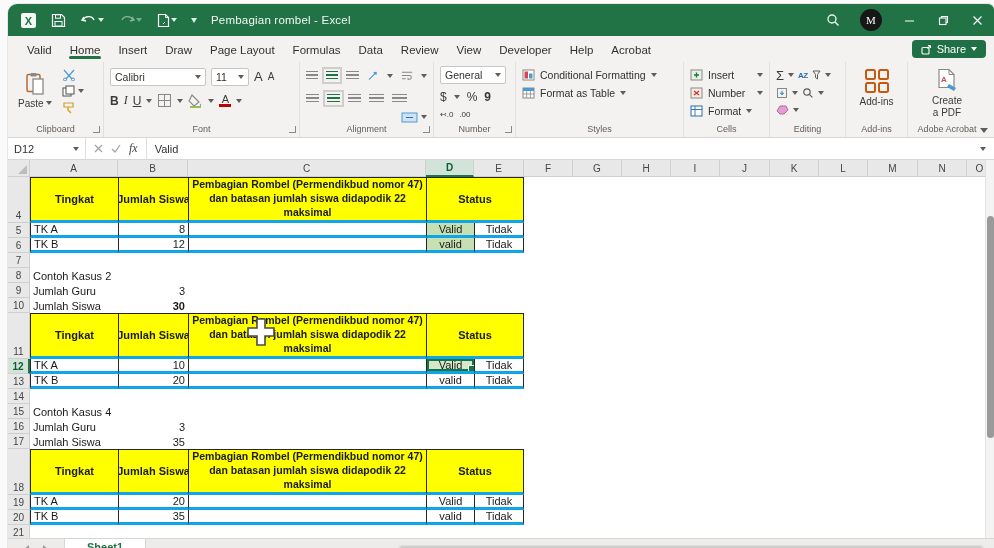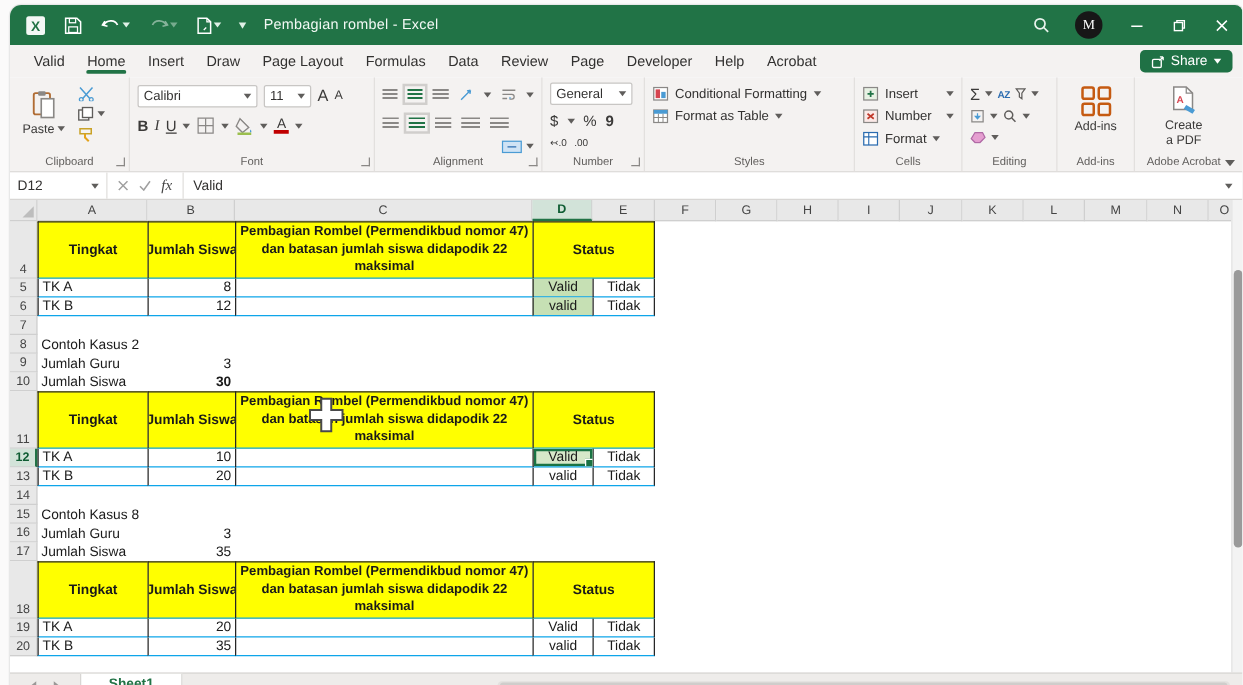--- a/index.html
+++ b/index.html
@@ -62,21 +62,21 @@
   .grow { display:flex; }
   .rh { width:22px; background:#e8e8e8; border-right:1px solid #cfcfcf; border-bottom:1px solid #cfcfcf; font-size:10px; color:#444; display:flex; align-items:flex-end; justify-content:center; padding-bottom:1px; }
   .rh.sel { background:#d2e3d9; border-right:2px solid #217346; color:#0e5c33; font-weight:bold; }
   .cell { font-size:11px; color:#1a1a1a; display:flex; align-items:center; padding:0 3px; overflow:hidden; white-space:nowrap; }
   .cell.c { justify-content:center; }
   .cell.r { justify-content:flex-end; }
   .cell.b { font-weight:bold; }
   .cell.y { background:#ffff00; }
   .cell.g { background:#c6e0b4; }
   .cell.two { font-size:10.5px; line-height:1.32; white-space:pre-line; text-align:center; }
-  .cell.box { border-left:1px solid #262626; border-bottom:1px solid #0ea5e9; }
+  .cell.box { border-left:1px solid #262626; border-bottom:3px solid #0ea5e9; }
   .cell.bt { border-top:1px solid #262626; }
   .cell.br { border-right:1px solid #262626; }
   .cell.spill { overflow:visible; white-space:nowrap; z-index:2; }
   .cell.selcell { box-shadow:inset 0 0 0 2px #1a7343; background:#d6e8c9; position:relative; }
   .cell.selcell::after { content:""; position:absolute; right:-1px; bottom:-1px; width:5px; height:5px; background:#1a7343; border:1px solid #fff; }
 
   
   .vscroll { position:absolute; right:0; top:156px; width:9px; height:378px; background:#f3f3f3; border-left:1px solid #e3e3e3; }
   .vthumb { position:absolute; left:1px; width:7px; top:56px; height:222px; background:#9a9a9a; border-radius:4px; }
   .vup { position:absolute; right:0; top:156px; width:9px; height:17px; background:#f0f0f0; display:flex; align-items:center; justify-content:center; }
@@ -170,21 +170,21 @@
 
   <div class="menubar" id="menubar">
     <div class="mtab">Valid</div>
         <div class="mtab active">Home</div>
         <div class="mtab">Insert</div>
         <div class="mtab">Draw</div>
         <div class="mtab">Page Layout</div>
         <div class="mtab">Formulas</div>
         <div class="mtab">Data</div>
         <div class="mtab">Review</div>
-        <div class="mtab">Page</div>
+        <div class="mtab">View</div>
         <div class="mtab">Developer</div>
         <div class="mtab">Help</div>
         <div class="mtab">Acrobat</div>
         <div class="share-btn">
       <svg width="11" height="11" viewBox="0 0 11 11">
             <rect x="1" y="3.5" width="7" height="6.5" rx="1" fill="none" stroke="#fff" stroke-width="1.1"></rect>
             <path d="M6.5 4.5 L9.5 1.5 M9.5 1.5h-2.6M9.5 1.5v2.6" stroke="#fff" stroke-width="1.1" fill="none"></path>
           </svg>
       <span>Share</span>
       <span class="share-dd"></span>
@@ -661,21 +661,21 @@
           <div class="cell" style="width: 49px; flex: 0 0 auto;"></div>
           <div class="cell" style="width: 50px; flex: 0 0 auto;"></div>
           <div class="cell" style="width: 49px; flex: 0 0 auto;"></div>
           <div class="cell" style="width: 49px; flex: 0 0 auto;"></div>
           <div class="cell" style="width: 50px; flex: 0 0 auto;"></div>
           <div class="cell" style="width: 49px; flex: 0 0 auto;"></div>
           <div class="cell" style="width: 26px; flex: 0 0 auto;"></div>
         </div>
         <div class="grow" style="height: 15px;">
           <div class="rh">15</div>
-          <div class="cell spill" style="width: 88px; flex: 0 0 auto;">Contoh Kasus 8</div>
+          <div class="cell spill" style="width: 88px; flex: 0 0 auto;">Contoh Kasus 4</div>
           <div class="cell" style="width: 70px; flex: 0 0 auto;"></div>
           <div class="cell" style="width: 238px; flex: 0 0 auto;"></div>
           <div class="cell" style="width: 48px; flex: 0 0 auto;"></div>
           <div class="cell" style="width: 50px; flex: 0 0 auto;"></div>
           <div class="cell" style="width: 49px; flex: 0 0 auto;"></div>
           <div class="cell" style="width: 49px; flex: 0 0 auto;"></div>
           <div class="cell" style="width: 49px; flex: 0 0 auto;"></div>
           <div class="cell" style="width: 49px; flex: 0 0 auto;"></div>
           <div class="cell" style="width: 50px; flex: 0 0 auto;"></div>
           <div class="cell" style="width: 49px; flex: 0 0 auto;"></div>
@@ -767,20 +767,38 @@
           <div class="cell" style="width: 49px; flex: 0 0 auto;"></div>
           <div class="cell" style="width: 49px; flex: 0 0 auto;"></div>
           <div class="cell" style="width: 49px; flex: 0 0 auto;"></div>
           <div class="cell" style="width: 50px; flex: 0 0 auto;"></div>
           <div class="cell" style="width: 49px; flex: 0 0 auto;"></div>
           <div class="cell" style="width: 49px; flex: 0 0 auto;"></div>
           <div class="cell" style="width: 50px; flex: 0 0 auto;"></div>
           <div class="cell" style="width: 49px; flex: 0 0 auto;"></div>
           <div class="cell" style="width: 26px; flex: 0 0 auto;"></div>
         </div>
+        <div class="grow" style="height: 15px;">
+          <div class="rh">21</div>
+          <div class="cell" style="width: 88px; flex: 0 0 auto;"></div>
+          <div class="cell" style="width: 70px; flex: 0 0 auto;"></div>
+          <div class="cell" style="width: 238px; flex: 0 0 auto;"></div>
+          <div class="cell" style="width: 48px; flex: 0 0 auto;"></div>
+          <div class="cell" style="width: 50px; flex: 0 0 auto;"></div>
+          <div class="cell" style="width: 49px; flex: 0 0 auto;"></div>
+          <div class="cell" style="width: 49px; flex: 0 0 auto;"></div>
+          <div class="cell" style="width: 49px; flex: 0 0 auto;"></div>
+          <div class="cell" style="width: 49px; flex: 0 0 auto;"></div>
+          <div class="cell" style="width: 50px; flex: 0 0 auto;"></div>
+          <div class="cell" style="width: 49px; flex: 0 0 auto;"></div>
+          <div class="cell" style="width: 49px; flex: 0 0 auto;"></div>
+          <div class="cell" style="width: 50px; flex: 0 0 auto;"></div>
+          <div class="cell" style="width: 49px; flex: 0 0 auto;"></div>
+          <div class="cell" style="width: 26px; flex: 0 0 auto;"></div>
+        </div>
       </div>
 
   <div class="vup"></div>
   <div class="vscroll">
         <div class="vthumb"></div>
       </div>
 
   <div class="tabbar">
     <div class="navarr">
       <span class="tri-l"></span>

